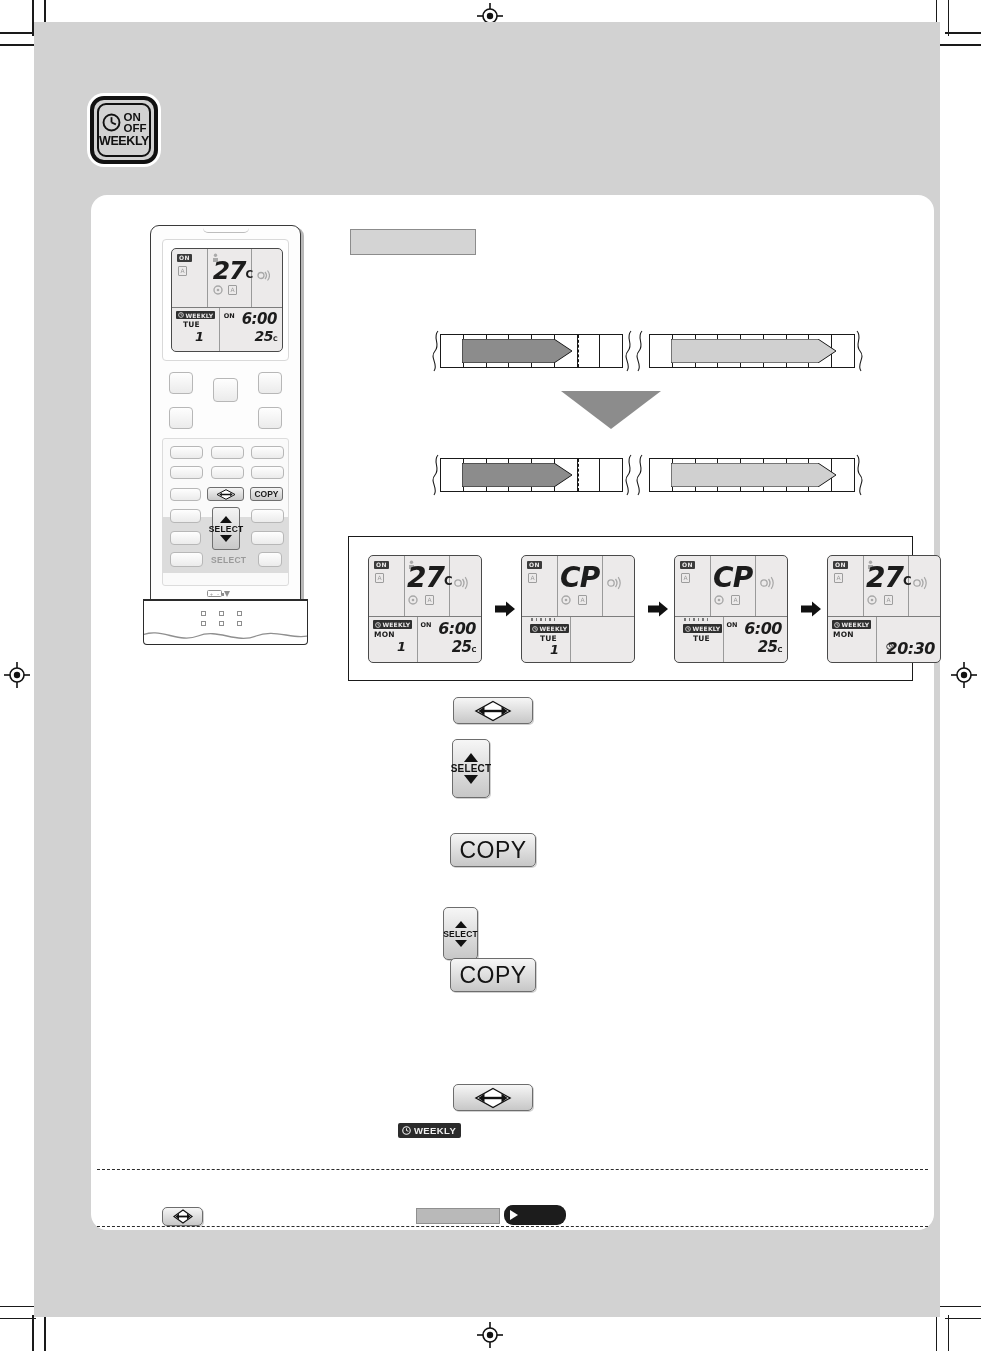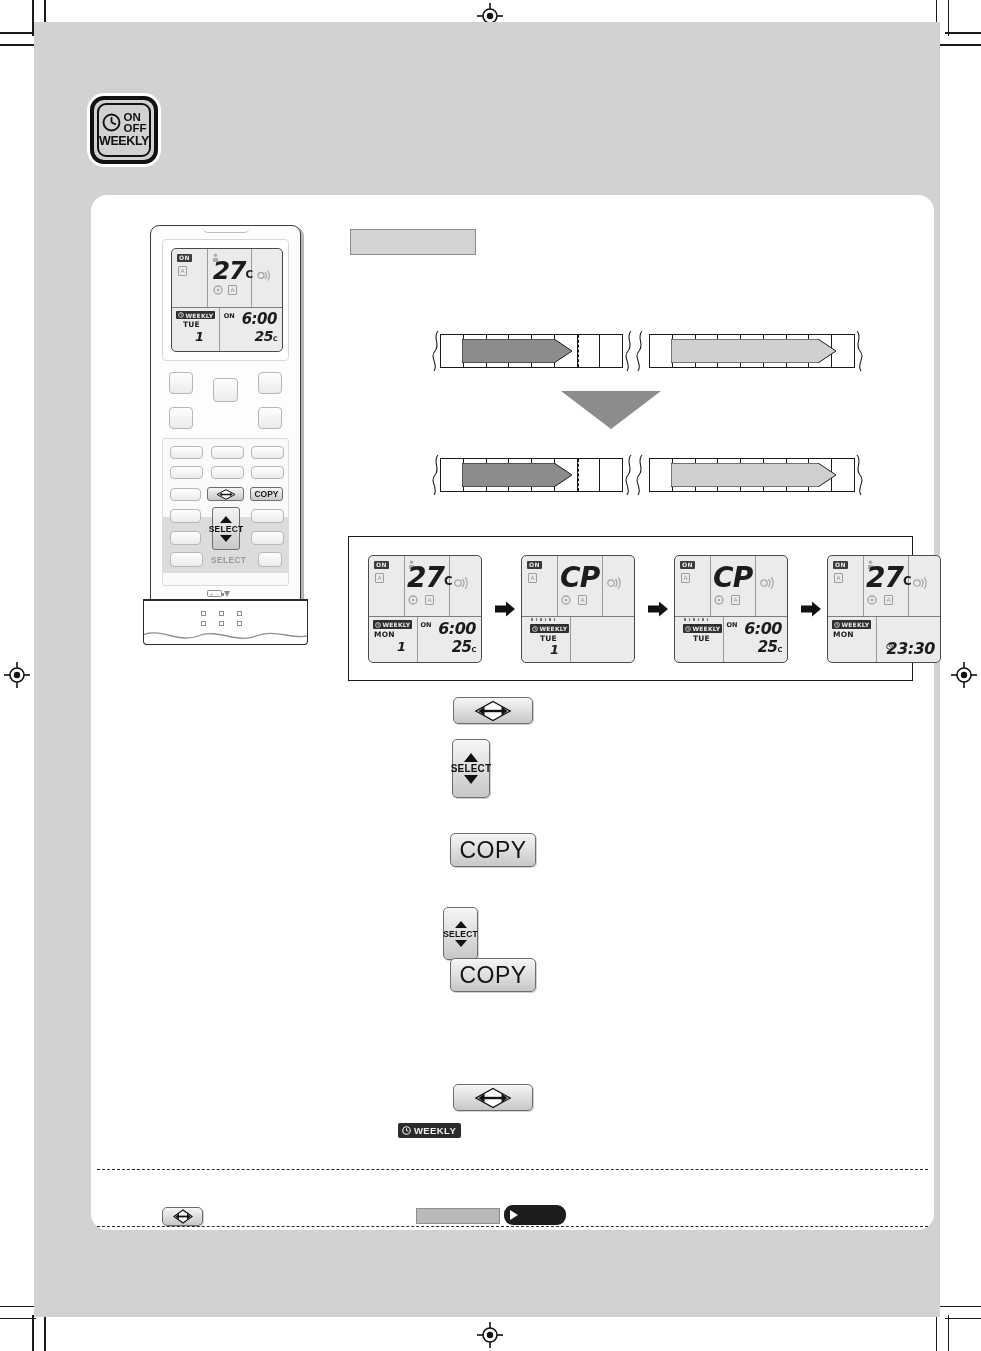--- a/index.html
+++ b/index.html
@@ -745,21 +745,21 @@
                 <line x1="5" y1="5" x2="7.2" y2="5.8" stroke="#eceaea" stroke-width="1.1"></line>
               </svg>
             <span>WEEKLY</span>
           </div>
           <div class="lcd-day" style="left:5px;top:13px;">MON</div>
           <svg class="lcd-clockglyph" style="left:52%;top:26px;" viewBox="0 0 10 10">
               <circle cx="5" cy="5" r="4" fill="none" stroke="#1c1c1c" stroke-width="1.2"></circle>
               <line x1="5" y1="5" x2="5" y2="2.6" stroke="#1c1c1c" stroke-width="1"></line>
               <line x1="5" y1="5" x2="7" y2="5.8" stroke="#1c1c1c" stroke-width="1"></line>
             </svg>
-          <div class="lcd-time" style="right:5px;top:22px;font-size:16px;">23:30</div>
+          <div class="lcd-time" style="right:5px;top:22px;font-size:16px;">20:30</div>
         </div>
       </div>
     </div>
 
     <div class="key-btn" style="left:362px;top:502px;width:80px;height:27px;">
       <svg width="38" height="22" viewBox="0 0 38 22">
         <polygon points="19,1.5 36,11 19,20.5 2,11" fill="#fff" stroke="#111" stroke-width="1.4"></polygon>
         <path d="M9 11 h20" stroke="#111" stroke-width="2.4"></path>
         <path d="M10.5 6.5 l-6 4.5 6 4.5" fill="#111"></path>
         <path d="M27.5 6.5 l6 4.5 -6 4.5" fill="#111"></path>

